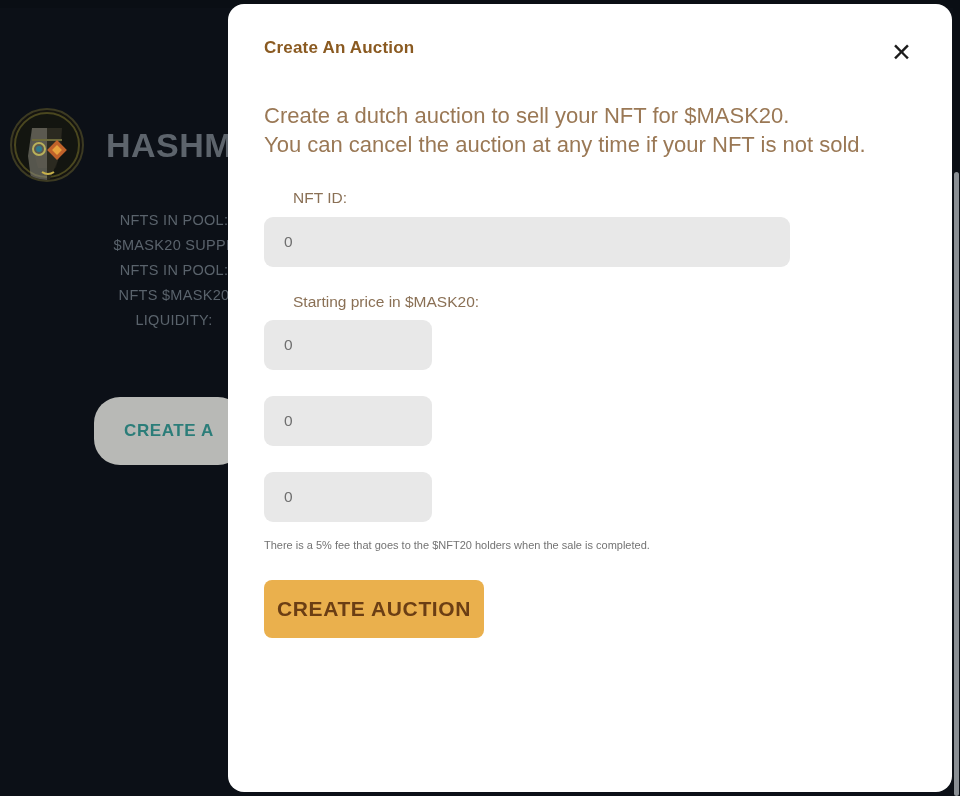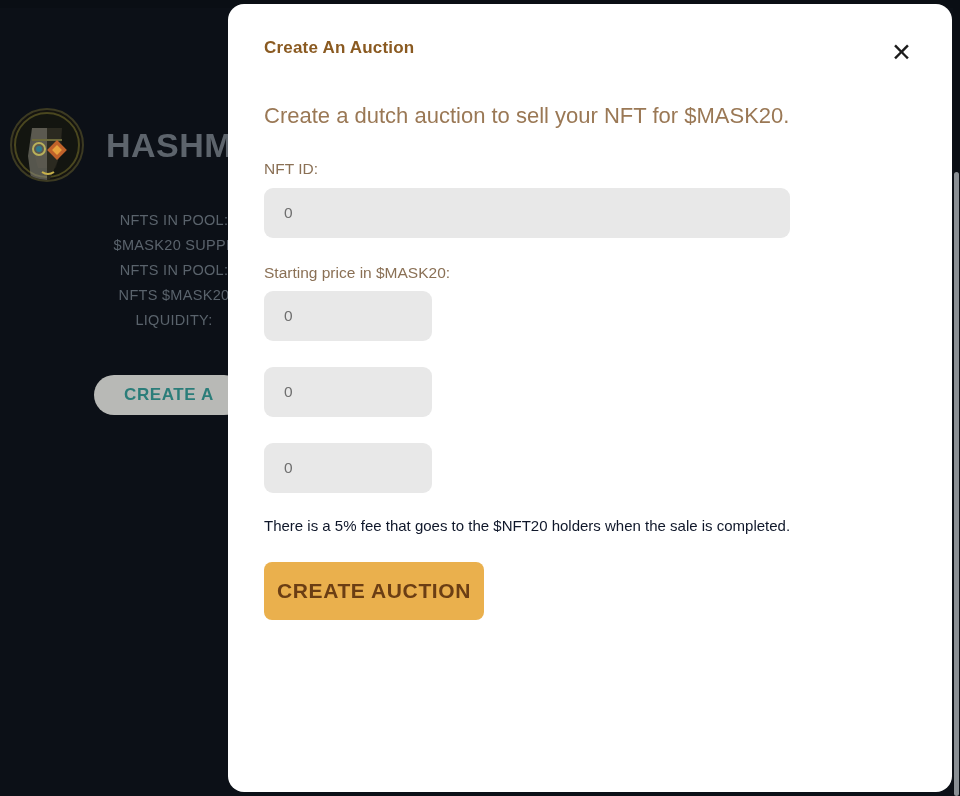--- a/index.html
+++ b/index.html
@@ -83,23 +83,23 @@
   .stats .stat-line {
     font-size: 14.5px;
     color: #5a636c;
     letter-spacing: 0.3px;
     line-height: 25px;
     white-space: nowrap;
   }
 
   .bg-action-btn {
     position: absolute;
-    top: 375px;
+    top: 397px;
     left: 94px;
-    height: 40px;
+    height: 68px;
     padding: 0 30px;
     display: flex;
     align-items: center;
     border-radius: 26px;
     background: #b8b9b6;
     color: #2b7d79;
     font-size: 17px;
     font-weight: bold;
     letter-spacing: 0.6px;
     white-space: nowrap;
@@ -172,43 +172,44 @@
   }
 
   .field { margin-top: 26px; }
   .field.first { margin-top: 30px; }
 
   .field-label {
     font-size: 15.5px;
     color: #8a7055;
     margin-bottom: 9px;
     line-height: 1.2;
+    margin-left: 29px;
   }
 
   .field-input {
     height: 50px;
     background: #e8e8e8;
     border: none;
     border-radius: 9px;
     font-size: 15.5px;
     font-family: "Liberation Sans", sans-serif;
     color: #3a3a3a;
     padding: 0 20px;
     box-sizing: border-box;
     outline: none;
     display: block;
   }
   .field-input::placeholder { color: #6f6f6f; opacity: 1; }
   .field-input.wide  { width: 526px; }
   .field-input.small { width: 168px; }
 
   .fee-note {
-    margin-top: 22px;
-    font-size: 15px;
-    color: #0f172a;
+    margin-top: 16px;
+    font-size: 11px;
+    color: #737373;
     line-height: 1.4;
   }
 
   .submit-btn {
     margin-top: 26px;
     width: 220px;
     height: 58px;
     background: #eab04d;
     border: none;
     border-radius: 8px;
@@ -269,20 +270,21 @@
 
   <div class="modal">
 
     <div class="modal-header">
       <h1 class="modal-title">Create An Auction</h1>
       <button class="close-btn">✕</button>
     </div>
 
     <div class="modal-desc">
       <div>Create a dutch auction to sell your NFT for $MASK20.</div>
+      <div>You can cancel the auction at any time if your NFT is not sold.</div>
     </div>
 
     <div class="field first">
       <div class="field-label">NFT ID:</div>
       <input class="field-input wide" type="text" value="" placeholder="0" style="">
     </div>
 
     <div class="field">
       <div class="field-label">Starting price in $MASK20:</div>
       <input class="field-input small" type="text" value="" placeholder="0" style="">

